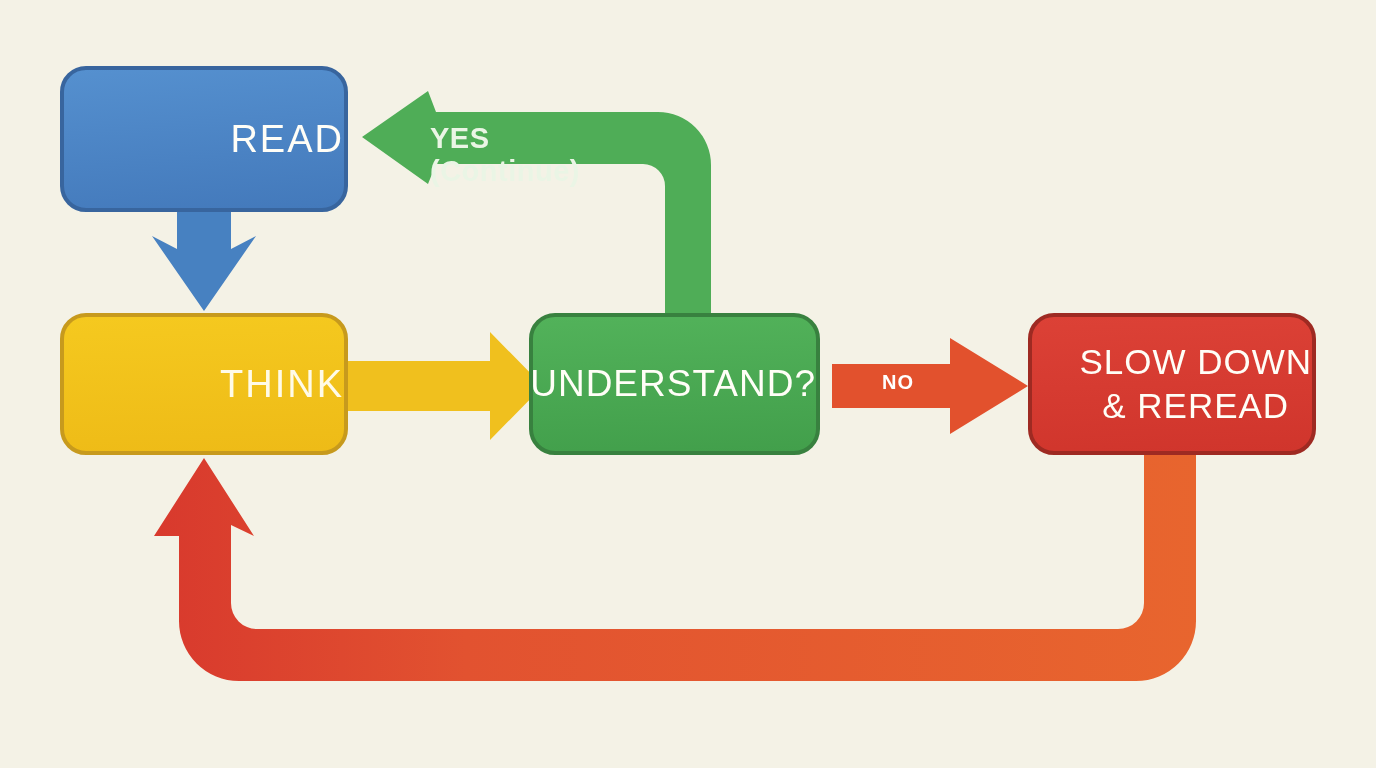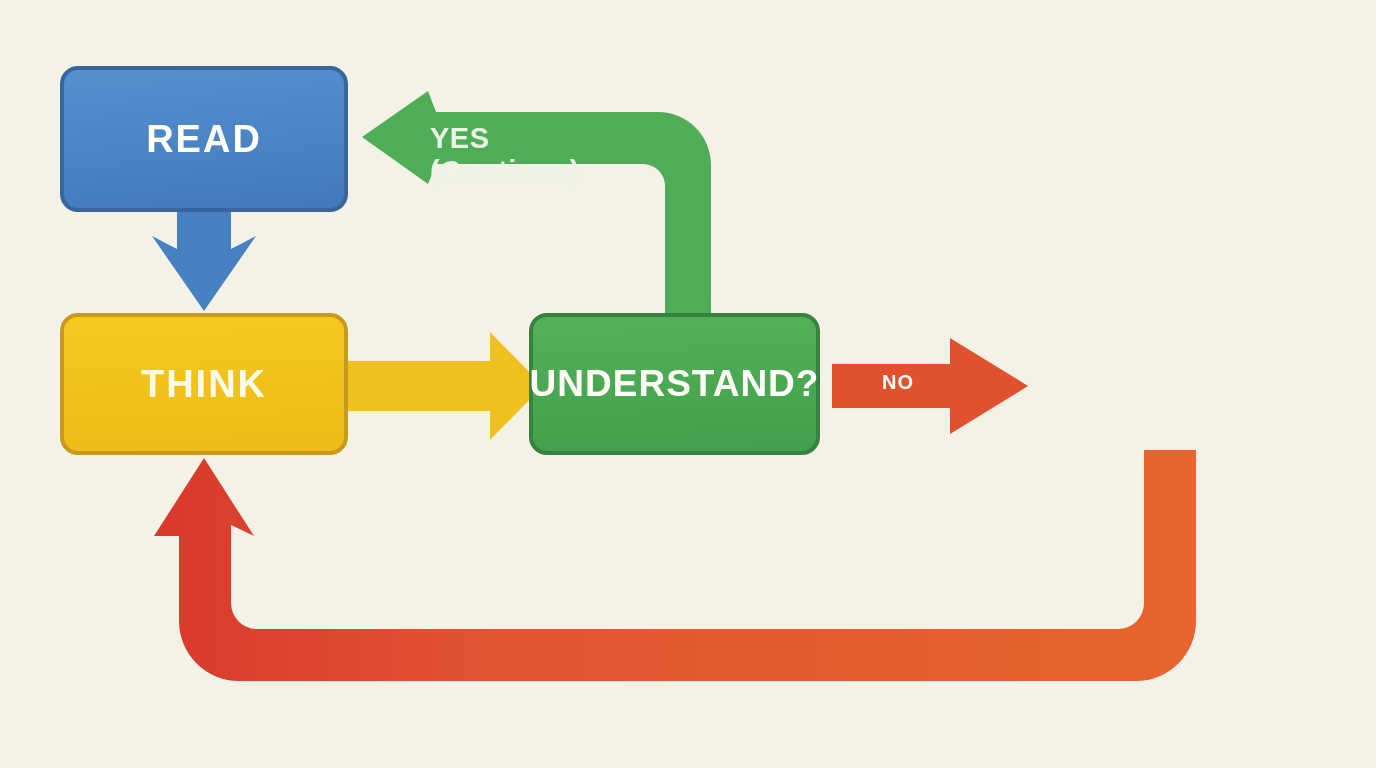--- a/index.html
+++ b/index.html
@@ -17,28 +17,28 @@
   }
   .arrows {
     position: absolute;
     left: 0;
     top: 0;
     z-index: 1;
   }
   .node {
     position: absolute;
     z-index: 2;
-    border-radius: 18px;
+    border-radius: 26px;
     border: 4px solid;
     box-sizing: border-box;
     display: flex;
     align-items: center;
-    justify-content: center;
+    justify-content: flex-end;
     text-align: center;
-    font-weight: bold;
+    font-weight: normal;
     color: #FFFEF7;
   }
   .node .node-label { display: block; }
   .node-read {
     left: 60px; top: 66px; width: 288px; height: 146px;
     background: linear-gradient(175deg, #5590CF 0%, #4379BB 100%);
     border-color: #38659E;
     font-size: 38px; letter-spacing: 2px;
   }
   .node-think {
@@ -113,18 +113,24 @@
   </div>
 
   <div class="node node-think">
     <span class="node-label">THINK</span>
   </div>
 
   <div class="node node-understand">
     <span class="node-label">UNDERSTAND?</span>
   </div>
 
+  <div class="node node-slow">
+    <span class="node-label">
+      <span>SLOW DOWN</span><br>
+      <span>&amp; REREAD</span>
+    </span>
+  </div>
 
   <span class="edge-label edge-label-yes">YES (Continue)</span>
 
   <span class="edge-label edge-label-no">NO</span>
 
 </div>
 
 </body></html>

